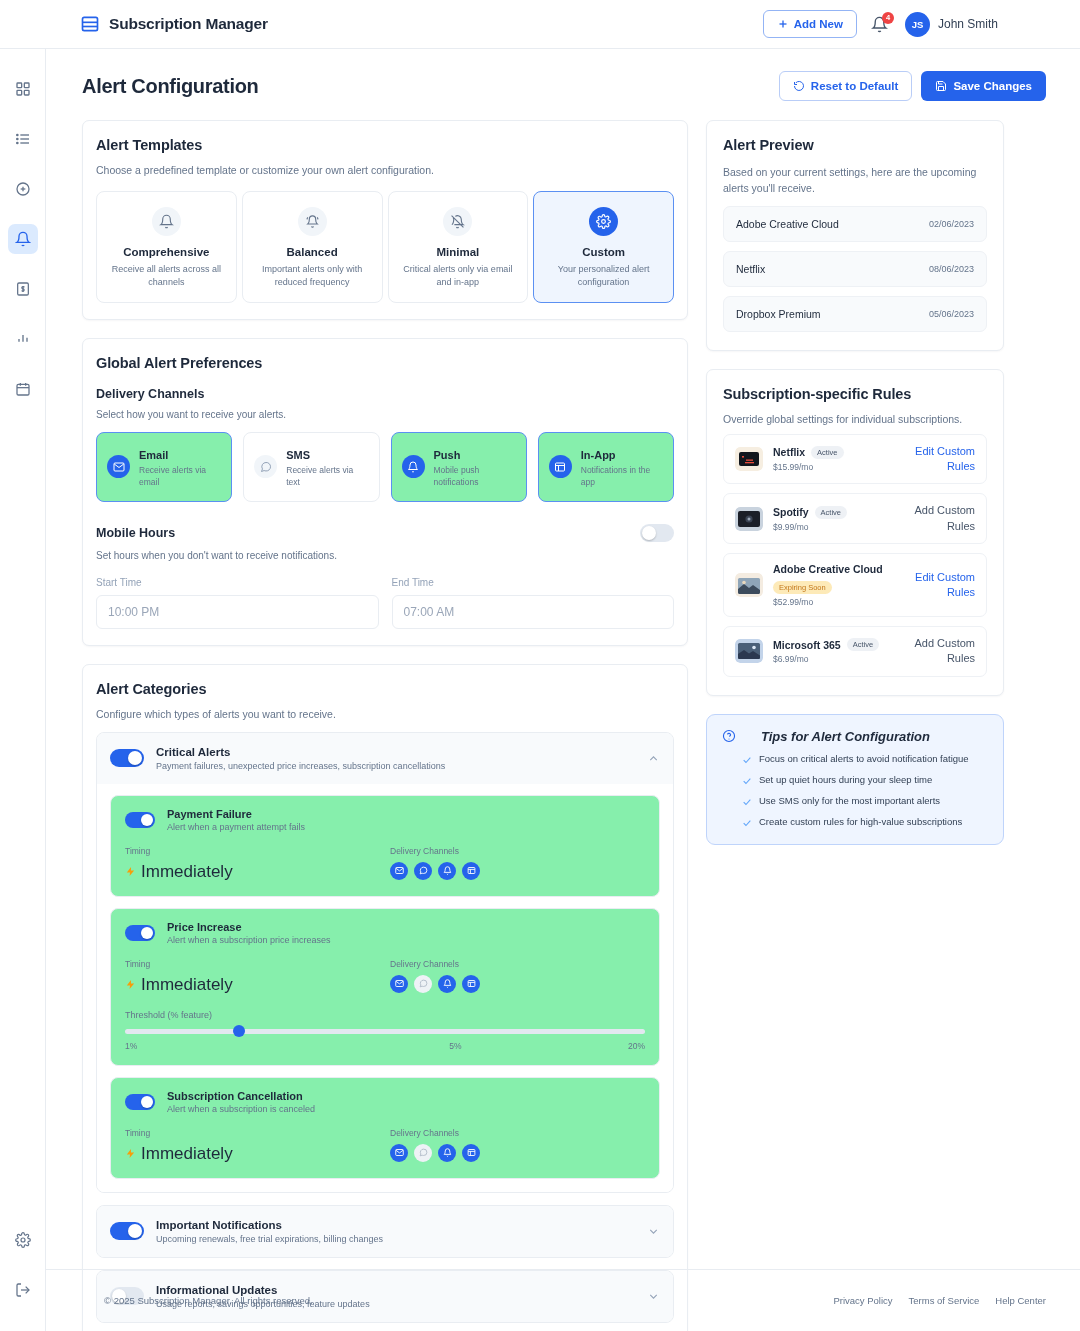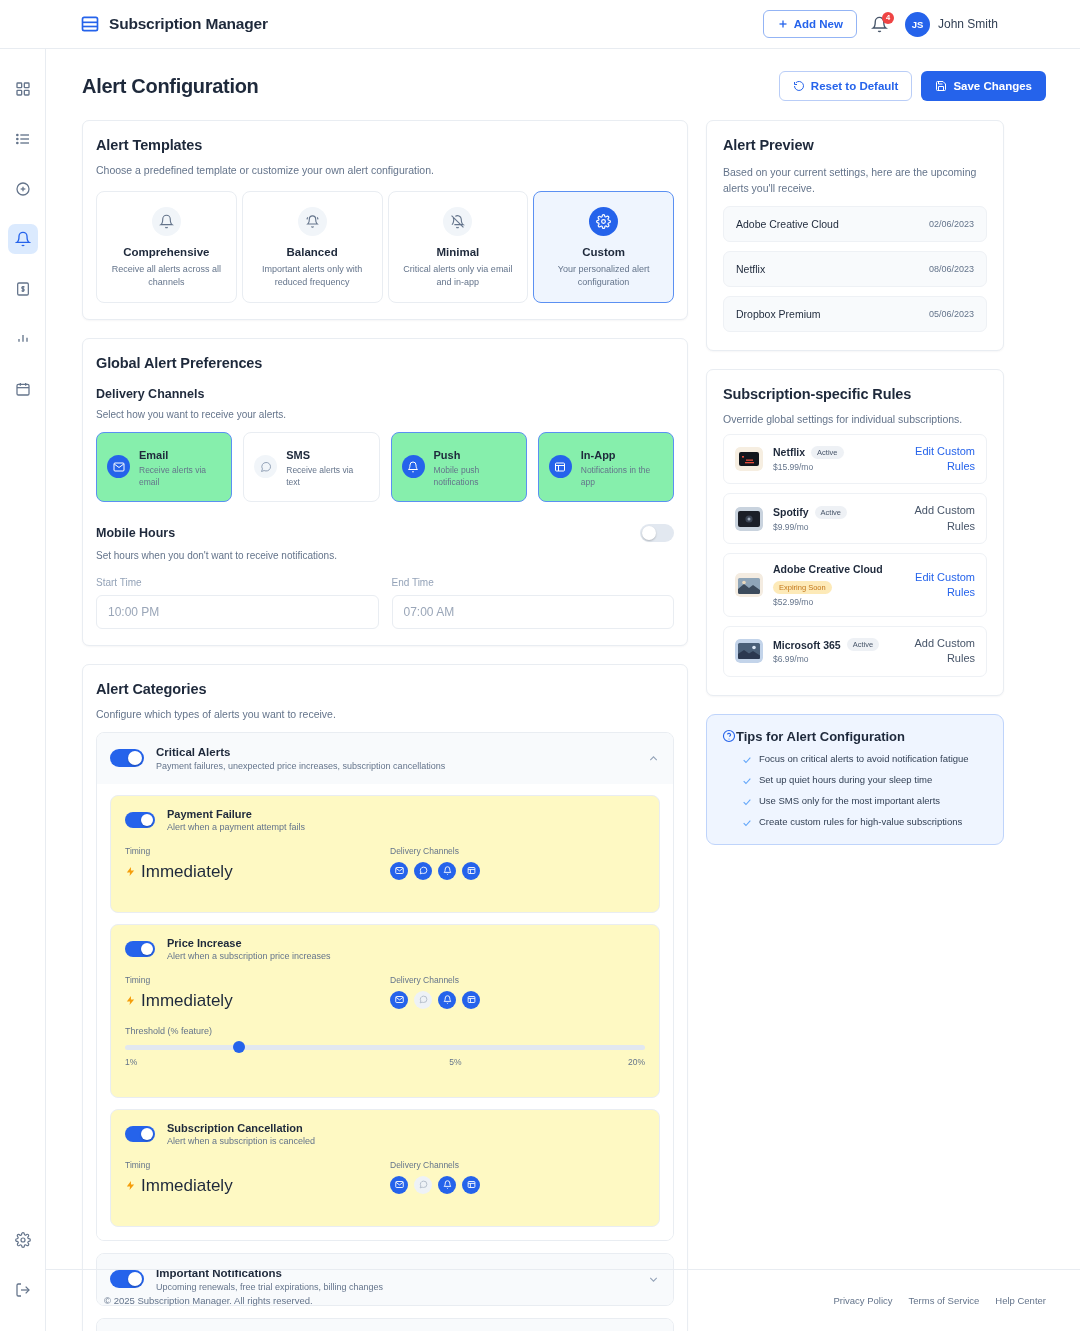--- a/index.html
+++ b/index.html
@@ -186,21 +186,21 @@
   }
   .cat-head.plain { background: #f8fafc; }
   .cat-name { font-size: 11.5px; font-weight: 600; color: #1e293b; }
   .cat-desc { font-size: 9px; color: #64748b; margin-top: 3px; }
   .chev { margin-left: auto; color: #94a3b8; display:flex; }
   .chev svg { width: 13px; height: 13px; }
   .cat-body { padding: 11px 13px 13px; background: #fff; }
 
   .rule {
     border: 1px solid #e9edf2; border-radius: 8px;
-    padding: 12px 14px 30px; margin-bottom: 11px; background: #fef9c3;
+    padding: 12px 14px 14px; margin-bottom: 11px; background: #86efac;
   }
   .rule:last-child { margin-bottom: 0; }
   .rule-top { display: flex; align-items: center; gap: 12px; }
   .rule-name { font-size: 11px; font-weight: 600; color: #1e293b; }
   .rule-desc { font-size: 9px; color: #64748b; margin-top: 2px; }
   .rule-cols { display: flex; margin-top: 14px; }
   .rc-l { width: 265px; }
   .rc-r { flex: 1; }
   .mini-lbl { font-size: 8.5px; color: #64748b; margin-bottom: 6px; }
   .timing { display: flex; align-items: center; gap: 5px; font-size: 17px; color: #1e293b; }
@@ -253,21 +253,21 @@
   }
   .badge.warn { background: #fdeab8; color: #c2771a; }
   .sub-price { font-size: 8.5px; color: #64748b; margin-top: 3px; }
   .sub-link { font-size: 11px; color: #2563eb; text-align: right; width: 66px; cursor: pointer; line-height: 1.4; }
   .sub-link.muted { color: #475569; }
 
   .tips {
     border: 1px solid #bfd4fb; border-radius: 9px;
     background: #eff5ff; padding: 14px 15px 16px;
   }
-  .tips-head { display: flex; align-items: center; gap: 0; }
+  .tips-head { display: flex; align-items: center; gap: 25px; font-style: italic; }
   .tips-head svg { width: 14px; height: 14px; color: #2563eb; }
   .tips-title { font-size: 13px; font-weight: 700; color: #1e293b; }
   .tip { display: flex; align-items: flex-start; gap: 7px; margin-top: 9px; padding-left: 20px; }
   .tip svg { width: 10px; height: 10px; color: #60a5fa; flex: 0 0 10px; margin-top: 2px; }
   .tip span { font-size: 9.5px; color: #334155; }
 
   
   .footer {
     position: absolute; left: 46px; bottom: 0;
     width: 1034px; height: 62px;

